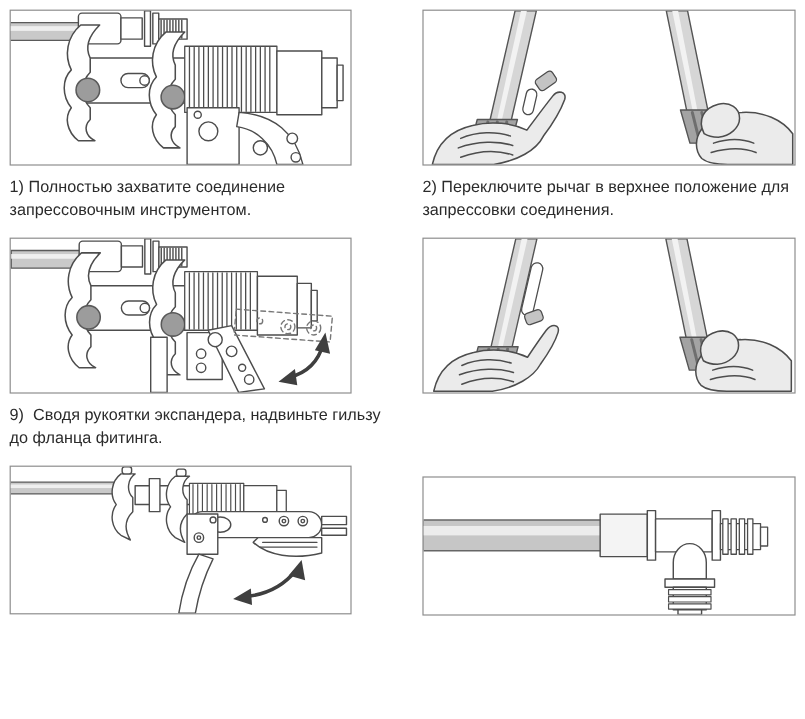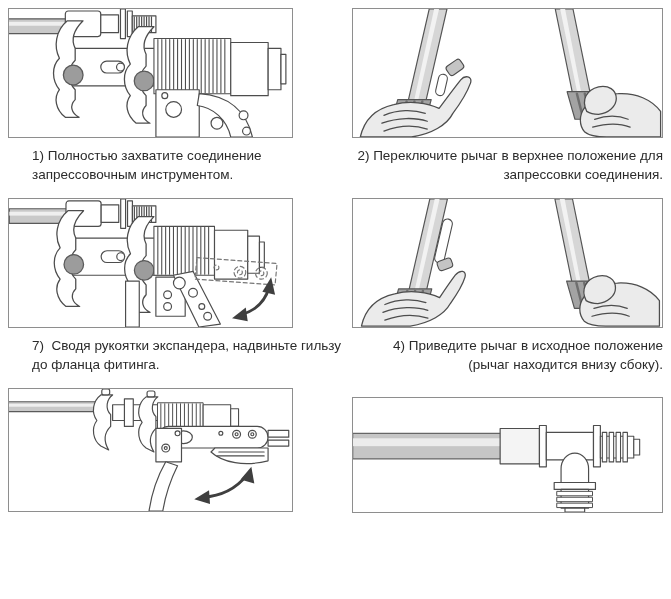--- a/index.html
+++ b/index.html
@@ -10,22 +10,22 @@
          row-gap:14px;align-content:start;}
   figure{margin:0;}
   .panel{box-sizing:border-box;background:#fff;border:1px solid #8e8e8e;}
   .col-left .panel{width:285px;height:130px;}
   .col-right .panel{width:311px;height:130px;}
   .row3.col-left .panel{height:124px;}
   .row3.col-right .panel{height:116px;margin-top:9px;}
   .panel svg{display:block;width:100%;height:100%;}
   .caption{margin-top:8px;font-size:13.5px;line-height:19px;
            white-space:pre-wrap;color:#2b2b2b;}
-  .col-left .caption{width:318px;margin-left:24px;}
-  .col-right .caption{width:311px;text-align:right;}
+  .col-left .caption{width:318px;}
+  .col-right .caption{width:311px;}
 </style>
 </head>
 <body>
 
 <div class="sheet">
 
   <figure class="col-left row1">
     <div class="panel">
       <svg viewBox="0 0 285 130" stroke-linejoin="round" stroke-linecap="round">
         <g>
@@ -166,21 +166,21 @@
             <circle cx="256" cy="76" r="2.5"></circle>
           <circle cx="210" cy="70" r="2.5"></circle>
         </g>
         <g>
           <path d="M236,118 Q258,112 264,90" fill="none" stroke="#3f3f3f" stroke-width="3"></path>
           <polygon points="240,111 226,122 242,125" fill="#3f3f3f"></polygon>
           <polygon points="257,95 266,80 270,98" fill="#3f3f3f"></polygon>
         </g>
       </svg>
     </div>
-    <figcaption class="caption">7)  Сводя рукоятки экспандера, надвиньте гильзу до фланца фитинга.</figcaption>
+    <figcaption class="caption">9)  Сводя рукоятки экспандера, надвиньте гильзу до фланца фитинга.</figcaption>
   </figure>
 
   <figure class="col-right row2">
     <div class="panel">
       <svg viewBox="0 0 311 131" stroke-linejoin="round" stroke-linecap="round">
         <g>
           <polygon points="76,0 94,0 72,96 54,96" fill="#d6d6d6" stroke="#555" stroke-width="1.2"></polygon>
           <polygon points="81,0 86,0 64,96 60,96" fill="#f2f2f2"></polygon>
           <rect x="85" y="20" width="10" height="46" rx="5" transform="rotate(13 90 43)" fill="#fff" stroke="#4d4d4d" stroke-width="1.1"></rect>
           <rect x="84" y="62" width="15" height="10" rx="3" transform="rotate(-20 91 67)" fill="#c4c4c4" stroke="#4d4d4d" stroke-width="1.1"></rect>
@@ -201,21 +201,20 @@
           <polygon points="216,84 250,84 258,112 224,112" fill="#a3a3a3" stroke="#555" stroke-width="1.2"></polygon>
           <path d="M226,86 L232,110 M234,86 L240,110 M242,86 L248,110" stroke="#6e6e6e" stroke-width="2.5" fill="none"></path>
         </g>
         <g fill="#ebebeb" stroke="#4d4d4d" stroke-width="1.3">
           <path d="M311,130 L311,104 C302,92 286,85 268,86 C252,86 240,92 234,100 C228,108 228,118 234,125 C240,130 250,130 256,130 Z"></path>
           <path d="M236,104 C230,92 236,82 248,79 C258,77 266,82 266,91 C266,99 258,106 248,107 C243,107 239,106 236,104 Z"></path>
           <path fill="none" d="M244,112 C256,108 268,108 278,112 M242,120 C256,116 270,116 280,120"></path>
         </g>
       </svg>
     </div>
-    <figcaption class="caption">4) Приведите рычаг в исходное положение (рычаг находится внизу сбоку).</figcaption>
   </figure>
 
   <figure class="col-left row3">
     <div class="panel">
       <svg viewBox="0 0 285 124" stroke-linejoin="round" stroke-linecap="round">
         <g>
           <rect x="-2" y="13" width="96" height="10" fill="#c9c9c9" stroke="#5a5a5a" stroke-width="1.1"></rect>
           <rect x="-2" y="15" width="96" height="3" fill="#efefef"></rect>
         </g>
         <g fill="#fff" stroke="#4d4d4d" stroke-width="1.2">

